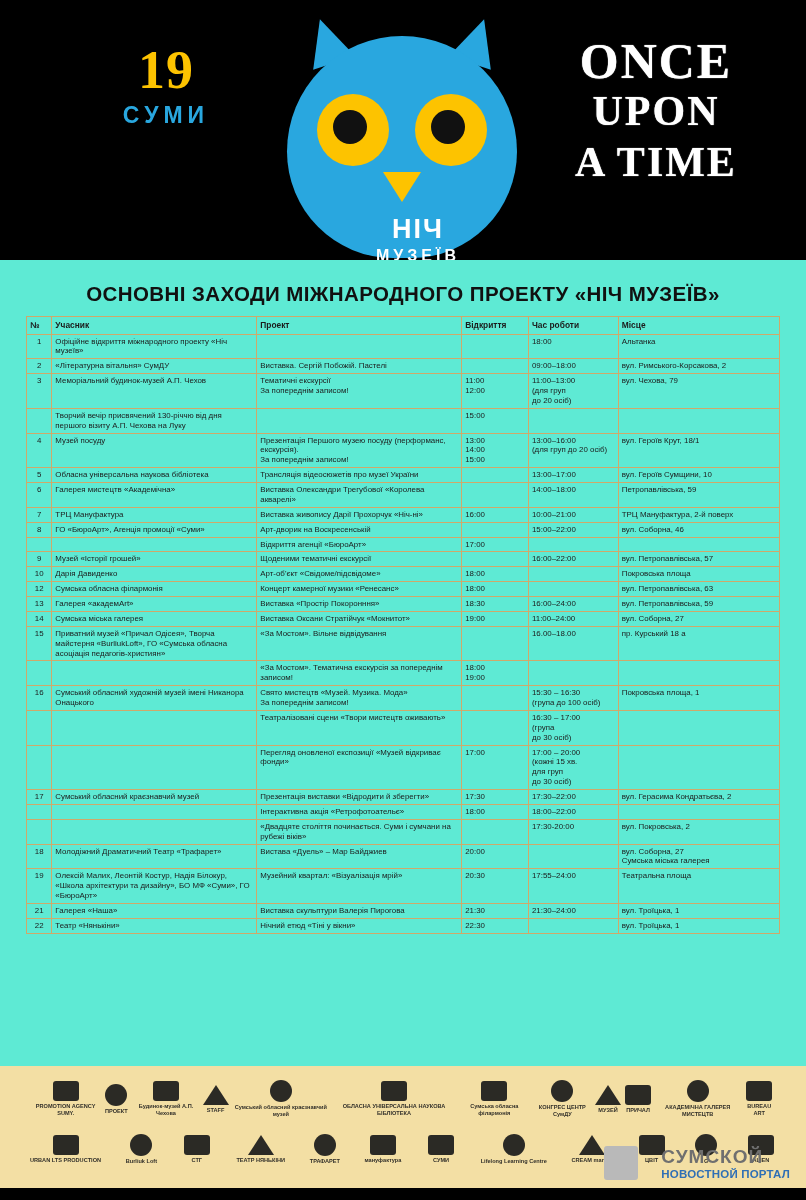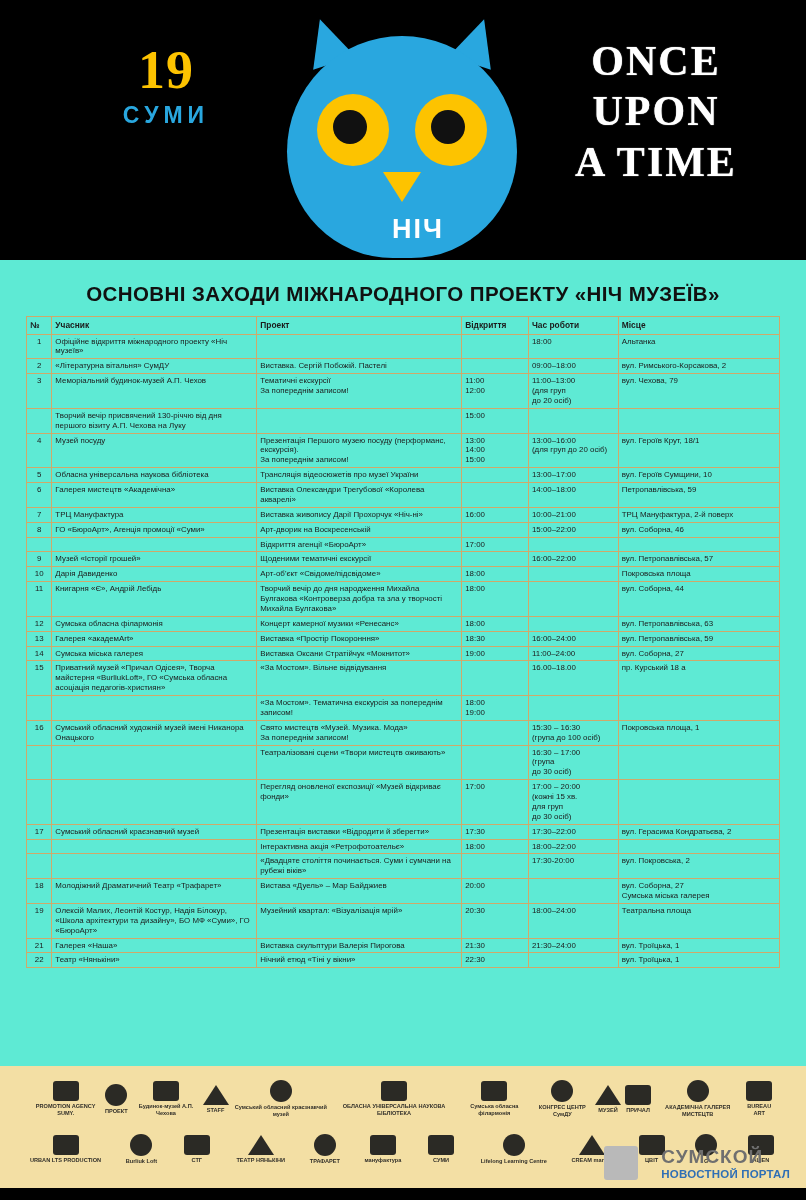--- a/index.html
+++ b/index.html
@@ -113,21 +113,21 @@
     width: 220px;
     text-align: center;
     color: #fff;
     font-family: "Liberation Serif", serif;
   }
   .oua div {
     font-weight: bold;
     letter-spacing: 2px;
     text-shadow: 0 0 1px #fff;
   }
-  .oua .l1 { font-size: 42px; line-height: 50px; }
+  .oua .l1 { font-size: 50px; line-height: 50px; }
   .oua .l2 { font-size: 42px; line-height: 50px; }
   .oua .l3 { font-size: 42px; line-height: 52px; }
 
   
   .main-title {
     margin: 22px 34px 10px 34px;
     font-size: 20.5px;
     font-weight: bold;
     color: #111;
     letter-spacing: 0.4px;
@@ -241,20 +241,21 @@
       <div class="owl-body">
         <div class="eye l">
             <div class="pupil"></div>
           </div>
         <div class="eye r">
             <div class="pupil"></div>
           </div>
         <div class="beak"></div>
         <div class="owl-text">
           <div class="t1">НІЧ</div>
+          <div class="t2">МУЗЕЇВ</div>
         </div>
       </div>
     </div>
 
     <div class="oua">
       <div class="l1">ONCE</div>
       <div class="l2">UPON</div>
       <div class="l3">A TIME</div>
     </div>
   </div>
@@ -380,28 +381,20 @@
           </tr>
           <tr>
             <td class="c-num-cell nowrap">10</td>
             <td class="nowrap">Дарія Давиденко</td>
             <td class="nowrap">Арт-об'єкт «Свідоме/підсвідоме»</td>
             <td class="nowrap">18:00</td>
             <td class="nowrap"></td>
             <td class="nowrap">Покровська площа</td>
           </tr>
           <tr>
-            <td class="c-num-cell nowrap">11</td>
-            <td class="nowrap">Книгарня «Є», Андрій Лебідь</td>
-            <td class="nowrap">Творчий вечір до дня народження Михайла Булгакова «Контроверза добра та зла у творчості Михайла Булгакова»</td>
-            <td class="nowrap">18:00</td>
-            <td class="nowrap"></td>
-            <td class="nowrap">вул. Соборна, 44</td>
-          </tr>
-          <tr>
             <td class="c-num-cell nowrap">12</td>
             <td class="nowrap">Сумська обласна філармонія</td>
             <td class="nowrap">Концерт камерної музики «Ренесанс»</td>
             <td class="nowrap">18:00</td>
             <td class="nowrap"></td>
             <td class="nowrap">вул. Петропавлівська, 63</td>
           </tr>
           <tr>
             <td class="c-num-cell nowrap">13</td>
             <td class="nowrap">Галерея «академArt»</td>
@@ -497,21 +490,21 @@
             <td class="nowrap">20:00</td>
             <td class="nowrap"></td>
             <td class="nowrap">вул. Соборна, 27
 Сумська міська галерея</td>
           </tr>
           <tr>
             <td class="c-num-cell nowrap">19</td>
             <td class="nowrap">Олексій Малих, Леонтій Костур, Надія Білокур, «Школа архітектури та дизайну», БО МФ «Суми», ГО «БюроАрт»</td>
             <td class="nowrap">Музейний квартал: «Візуалізація мрій»</td>
             <td class="nowrap">20:30</td>
-            <td class="nowrap">18:00–24:00</td>
+            <td class="nowrap">17:55–24:00</td>
             <td class="nowrap">Театральна площа</td>
           </tr>
           <tr>
             <td class="c-num-cell nowrap">21</td>
             <td class="nowrap">Галерея «Наша»</td>
             <td class="nowrap">Виставка скульптури Валерія Пирогова</td>
             <td class="nowrap">21:30</td>
             <td class="nowrap">21:30–24:00</td>
             <td class="nowrap">вул. Троїцька, 1</td>
           </tr>

